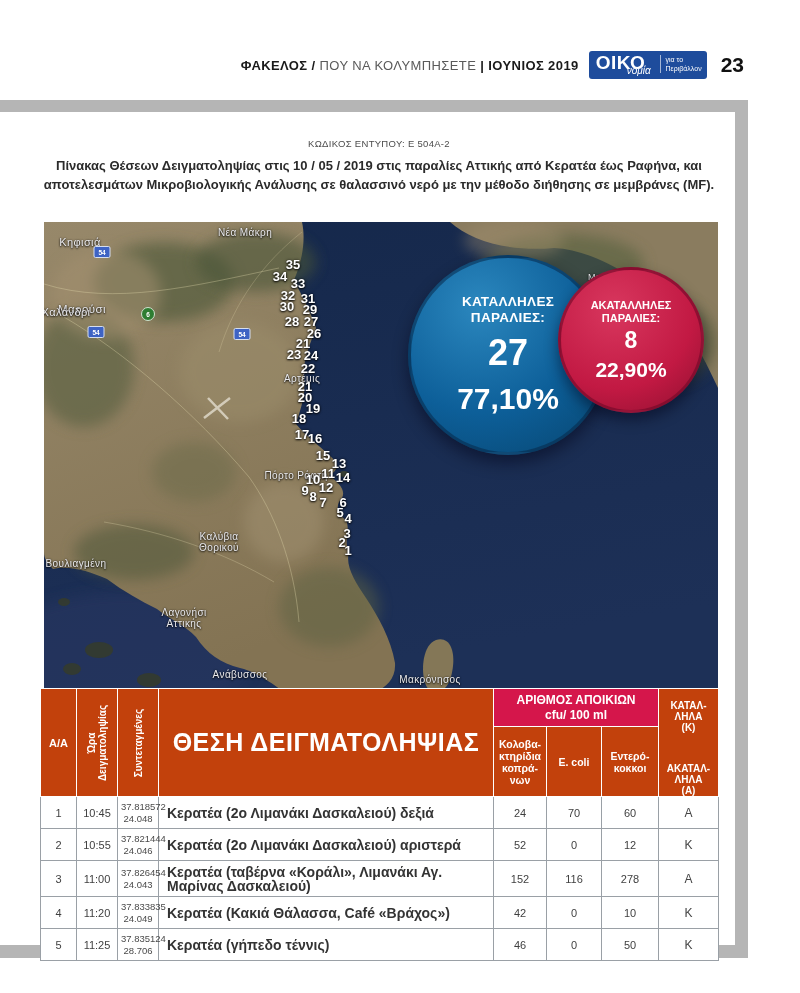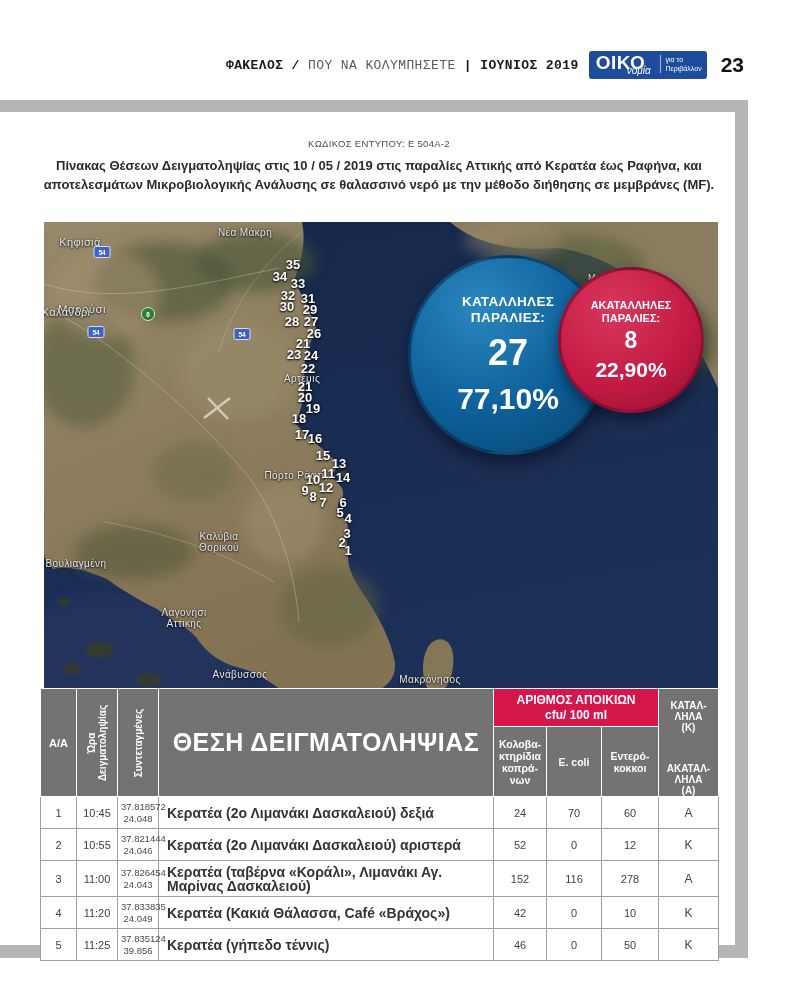--- a/index.html
+++ b/index.html
@@ -2,21 +2,21 @@
 <html><head>
 <meta charset="utf-8">
 <style>
   html,body{margin:0;padding:0;background:#ffffff;}
   .page{position:relative;width:800px;height:993px;background:#fff;overflow:hidden;
         font-family:"Liberation Sans", sans-serif;}
 
   
   .mag-header{position:absolute;top:44px;left:0;width:752px;height:42px;
               display:flex;align-items:center;justify-content:flex-end;gap:10px;padding-right:8px;box-sizing:border-box;}
-  .hdr-text{font-size:13px;letter-spacing:.4px;color:#1a1a1a;white-space:nowrap;font-family:Liberation Mono, monospace;}
+  .hdr-text{font-size:13px;letter-spacing:.4px;color:#1a1a1a;white-space:nowrap;}
   .hdr-bold{font-weight:bold;}
   .hdr-gray{color:#5a5a5a;font-weight:normal;}
   .logo-box{position:relative;width:118px;height:28px;background:#1e4c9c;border-radius:3px;
             color:#fff;flex:0 0 auto;}
   .logo-main{position:absolute;left:7px;top:1px;font-size:19px;font-weight:bold;letter-spacing:.5px;}
   .logo-script{position:absolute;left:38px;top:14px;font-size:10px;font-style:italic;font-weight:normal;}
   .logo-tags{position:absolute;right:5px;top:4px;font-size:7px;line-height:9px;text-align:left;
              border-left:1px solid rgba(255,255,255,.6);padding-left:5px;}
   .page-num{font-size:21px;font-weight:bold;color:#111;margin-left:4px;}
 
@@ -60,21 +60,21 @@
   .bubble-red .b-label{font-size:11px;line-height:13px;}
   .bubble-red .b-count{font-size:23px;font-weight:bold;margin:2px 0 4px;}
   .bubble-red .b-pct{font-size:21px;font-weight:bold;}
 
   
   .results{position:absolute;left:40px;top:576px;width:678px;border-collapse:collapse;table-layout:fixed;
            background:#fff;}
   .results col.c-aa{width:36px;} .results col.c-time{width:41px;} .results col.c-coord{width:41px;}
   .results col.c-site{width:335px;} .results col.c-colif{width:53px;} .results col.c-ecoli{width:55px;}
   .results col.c-ent{width:57px;} .results col.c-stat{width:60px;}
-  .results th{background:#737373;color:#fff;border:1.5px solid #fff;padding:0;vertical-align:middle;}
+  .results th{background:#c2410c;color:#fff;border:1.5px solid #fff;padding:0;vertical-align:middle;}
   .results .th-banner{background:#d5164b;font-size:12px;line-height:15px;font-weight:bold;height:30px;}
   .th-aa{font-size:11px;font-weight:bold;}
   .th-vert{position:relative;}
   .th-vert .vtxt{position:absolute;left:50%;top:50%;transform:translate(-50%,-50%) rotate(-90deg);
                  font-size:10px;font-weight:bold;line-height:11px;white-space:nowrap;text-align:center;}
   .th-vert .vtxt.two{white-space:pre;}
   .th-site{font-size:25px;font-weight:bold;letter-spacing:.5px;}
   .th-sub{font-size:10.5px;font-weight:bold;line-height:12px;white-space:pre-line;height:55px;}
   .th-status{font-size:10px;font-weight:bold;line-height:11px;white-space:pre-line;}
   .th-status .gap{height:8px;}
@@ -331,21 +331,21 @@
               <td class="td-num">42</td>
               <td class="td-num">0</td>
               <td class="td-num">10</td>
               <td class="td-stat">Κ</td>
             </tr>
             <tr class="r-std">
               <td class="td-aa">5</td>
               <td class="td-time">11:25</td>
               <td class="td-coord">
                 <div>37.835124</div>
-                <div>39.856</div>
+                <div>28.706</div>
               </td>
               <td class="td-site">Κερατέα (γήπεδο τέννις)</td>
               <td class="td-num">46</td>
               <td class="td-num">0</td>
               <td class="td-num">50</td>
               <td class="td-stat">Κ</td>
             </tr>
           </tbody>
       </table>
 

